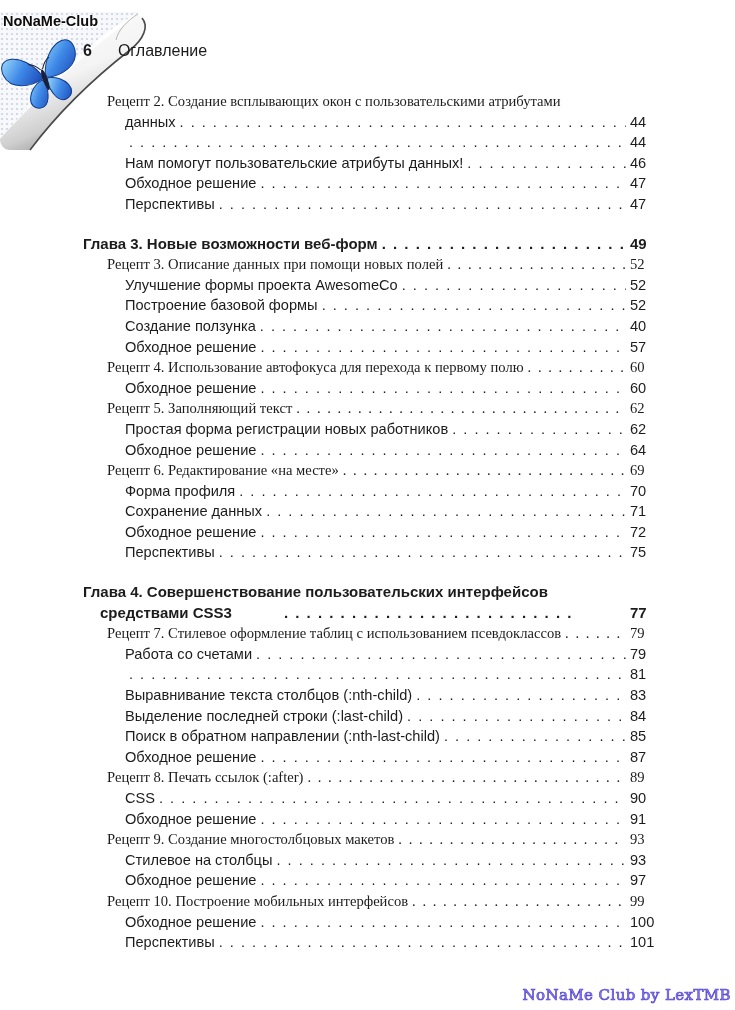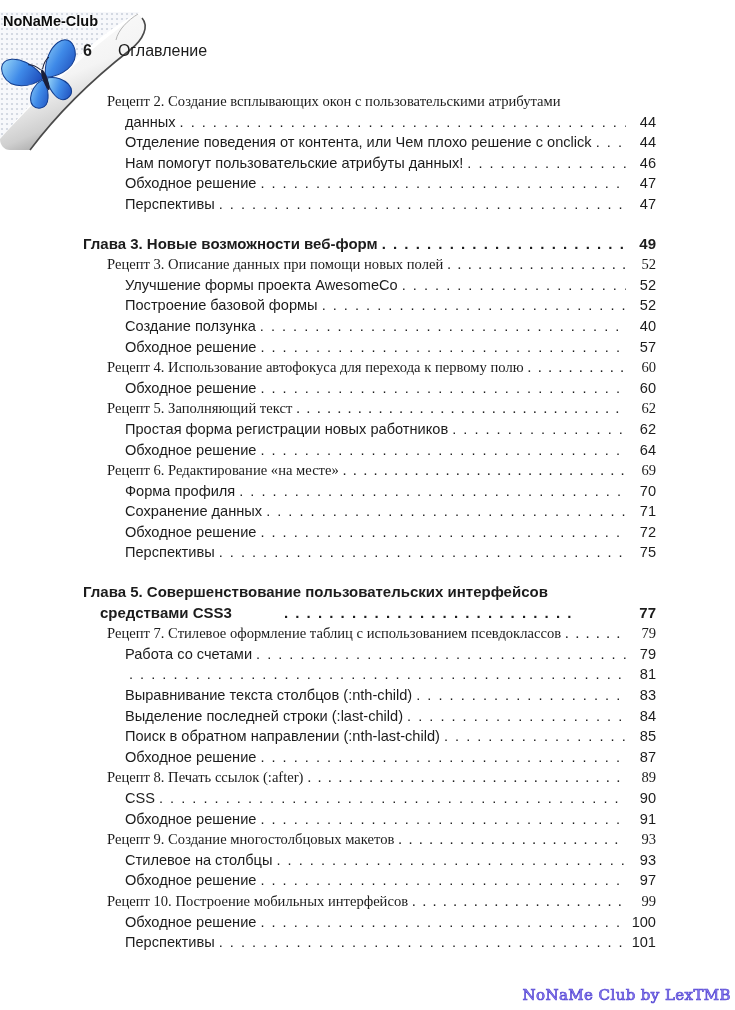--- a/index.html
+++ b/index.html
@@ -34,21 +34,21 @@
   .row.b{font-weight:bold;font-size:15px;}
   .row.chapter{padding-left:0;}
   .row.chapter-cont{padding-left:17px;gap:48px;}
   .row.recipe{padding-left:24px;font-family:Liberation Serif, serif;}
   .row.sub{padding-left:42px;}
   .t{white-space:nowrap;}
   .dots{
     flex:1;min-width:0;overflow:hidden;white-space:nowrap;
     margin:0 4px;letter-spacing:1.5px;
   }
-  .pg{min-width:26px;text-align:right;white-space:nowrap;}
+  .pg{min-width:26px;white-space:nowrap;}
   
   .footer-credit{
     position:absolute;right:4px;bottom:6px;
     font-family:"DejaVu Serif",serif;font-weight:normal;font-size:15px;
     color:#8b7ff0;-webkit-text-stroke:0.7px #584ad4;letter-spacing:0.4px;
     white-space:nowrap;
   }
 </style>
 </head>
 <body>
@@ -103,21 +103,20 @@
 <div class="toc">
     <div class="row recipe nopg">
       <span class="t">Рецепт 2. Создание всплывающих окон с пользовательскими атрибутами</span>
     </div>
     <div class="row sub">
       <span class="t">данных</span>
       <span class="dots">. . . . . . . . . . . . . . . . . . . . . . . . . . . . . . . . . . . . . . . . . . . . . . . . . . . . . . . . . . . . . . . . . . . . . . . . . . . . . . . . . . . . . . . . . . . . . . . . . . . . . . . . . . . . . . . . . . . . . . . . . . . . . . . . . . . . . . . . . . . . . . . . . . . . . . . . . . . . . . . . </span>
       <span class="pg">44</span>
     </div>
     <div class="row sub">
-      <span class="t">Отделение поведения от контента, или Чем плохо решение с onclick</span>
       <span class="dots">. . . . . . . . . . . . . . . . . . . . . . . . . . . . . . . . . . . . . . . . . . . . . . . . . . . . . . . . . . . . . . . . . . . . . . . . . . . . . . . . . . . . . . . . . . . . . . . . . . . . . . . . . . . . . . . . . . . . . . . . . . . . . . . . . . . . . . . . . . . . . . . . . . . . . . . . . . . . . . . . </span>
       <span class="pg">44</span>
     </div>
     <div class="row sub">
       <span class="t">Нам помогут пользовательские атрибуты данных!</span>
       <span class="dots">. . . . . . . . . . . . . . . . . . . . . . . . . . . . . . . . . . . . . . . . . . . . . . . . . . . . . . . . . . . . . . . . . . . . . . . . . . . . . . . . . . . . . . . . . . . . . . . . . . . . . . . . . . . . . . . . . . . . . . . . . . . . . . . . . . . . . . . . . . . . . . . . . . . . . . . . . . . . . . . . </span>
       <span class="pg">46</span>
     </div>
     <div class="row sub">
       <span class="t">Обходное решение</span>
@@ -203,21 +202,21 @@
       <span class="t">Обходное решение</span>
       <span class="dots">. . . . . . . . . . . . . . . . . . . . . . . . . . . . . . . . . . . . . . . . . . . . . . . . . . . . . . . . . . . . . . . . . . . . . . . . . . . . . . . . . . . . . . . . . . . . . . . . . . . . . . . . . . . . . . . . . . . . . . . . . . . . . . . . . . . . . . . . . . . . . . . . . . . . . . . . . . . . . . . . </span>
       <span class="pg">72</span>
     </div>
     <div class="row sub">
       <span class="t">Перспективы</span>
       <span class="dots">. . . . . . . . . . . . . . . . . . . . . . . . . . . . . . . . . . . . . . . . . . . . . . . . . . . . . . . . . . . . . . . . . . . . . . . . . . . . . . . . . . . . . . . . . . . . . . . . . . . . . . . . . . . . . . . . . . . . . . . . . . . . . . . . . . . . . . . . . . . . . . . . . . . . . . . . . . . . . . . . </span>
       <span class="pg">75</span>
     </div>
     <div class="row chapter b nopg gap">
-      <span class="t">Глава 5. Совершенствование пользовательских интерфейсов</span>
+      <span class="t">Глава 4. Совершенствование пользовательских интерфейсов</span>
     </div>
     <div class="row chapter-cont b">
       <span class="t">средствами CSS3</span>
       <span class="dots">. . . . . . . . . . . . . . . . . . . . . . . . . . . . . . . . . . . . . . . . . . . . . . . . . . . . . . . . . . . . . . . . . . . . . . . . . . . . . . . . . . . . . . . . . . . . . . . . . . . . . . . . . . . . . . . . . . . . . . . . . . . . . . . . . . . . . . . . . . . . . . . . . . . . . . . . . . . . . . . . </span>
       <span class="pg">77</span>
     </div>
     <div class="row recipe">
       <span class="t">Рецепт 7. Стилевое оформление таблиц с использованием псевдоклассов</span>
       <span class="dots">. . . . . . . . . . . . . . . . . . . . . . . . . . . . . . . . . . . . . . . . . . . . . . . . . . . . . . . . . . . . . . . . . . . . . . . . . . . . . . . . . . . . . . . . . . . . . . . . . . . . . . . . . . . . . . . . . . . . . . . . . . . . . . . . . . . . . . . . . . . . . . . . . . . . . . . . . . . . . . . . </span>
       <span class="pg">79</span>

